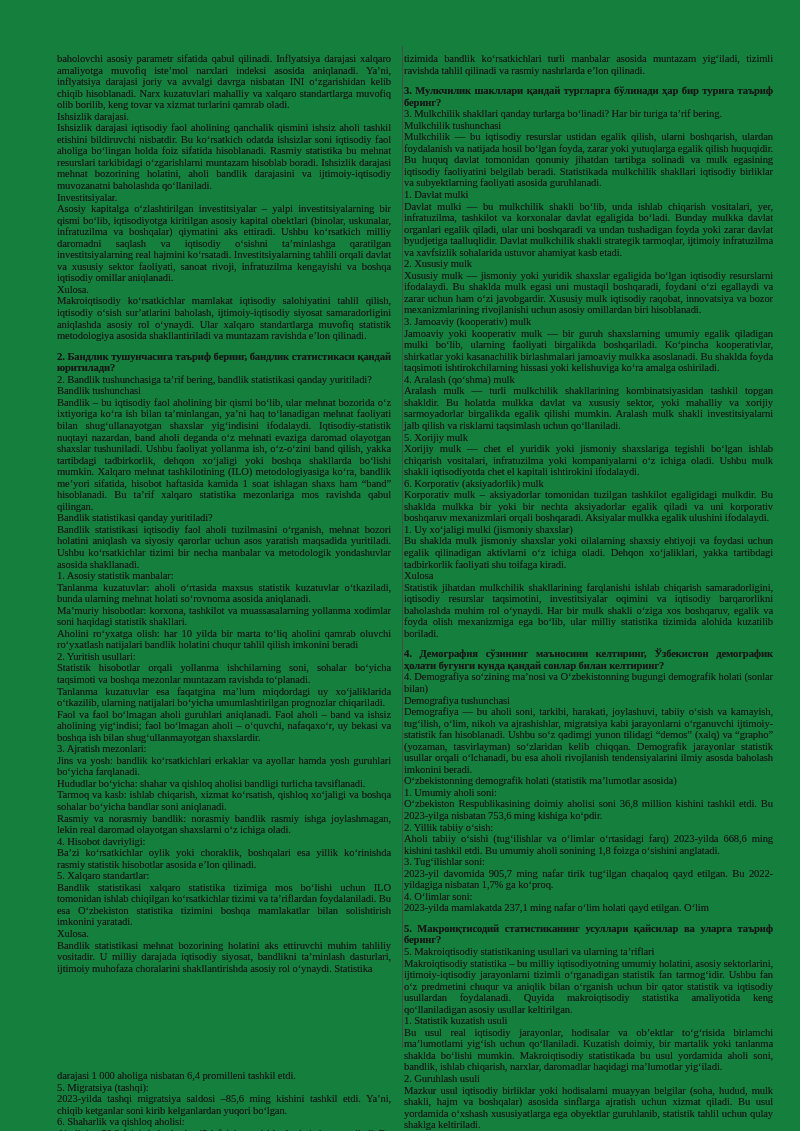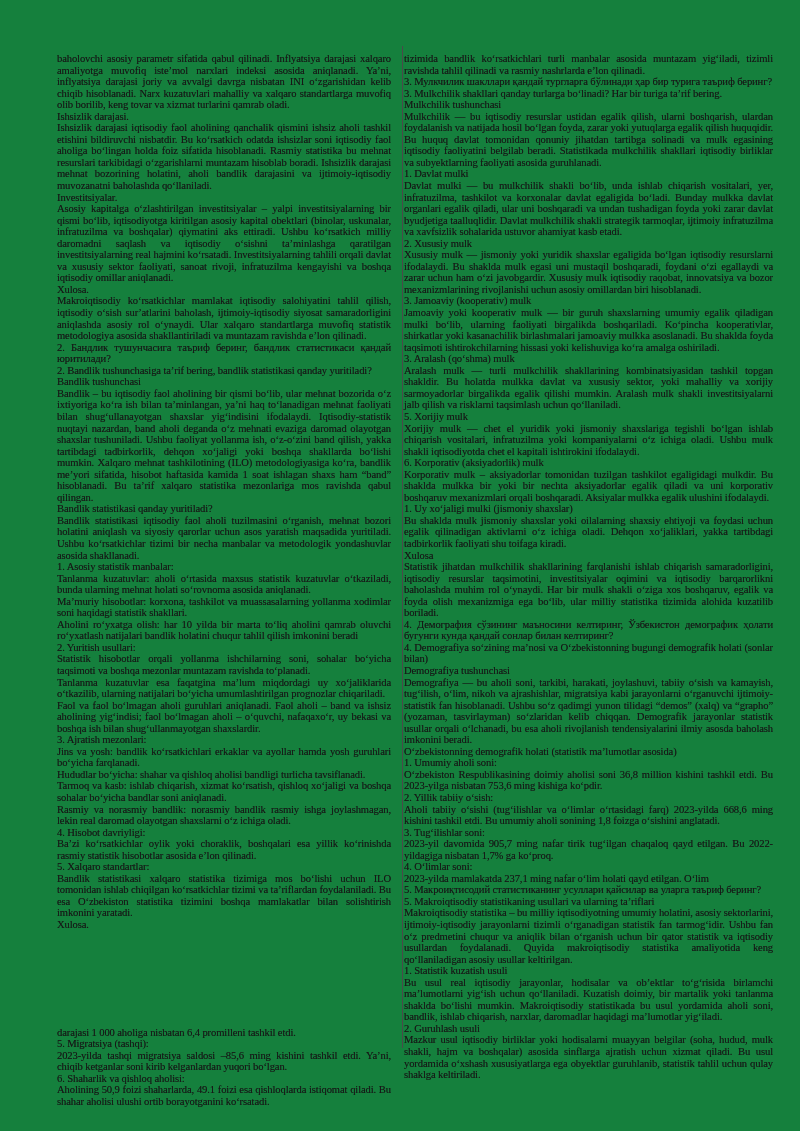--- a/index.html
+++ b/index.html
@@ -22,21 +22,21 @@
     text-justify:inter-word;
   }
   .col-left{left:57px;width:334px;height:1060px;}
   .col-right{left:404px;width:369px;height:1060px;}
   .divider{
     position:absolute;left:402px;top:46px;
     width:1px;height:1002px;
     background:#4a4a4a;
   }
   .block{margin:0;padding:0;}
-  .block.h{font-weight:normal;}
+  .block.h{font-weight:bold;margin-top:9px;}
   .block.gap{height:96px;}
   
   .col{text-shadow:0 0 0.4px rgba(20,20,20,0.55);}
 </style>
 </head>
 <body>
 
 <div class="page">
   <div class="divider"></div>
   <div class="col col-left">
@@ -64,40 +64,41 @@
       <div class="block p">3. Ajratish mezonlari:</div>
       <div class="block p">Jins va yosh: bandlik koʻrsatkichlari erkaklar va ayollar hamda yosh guruhlari boʻyicha farqlanadi.</div>
       <div class="block p">Hududlar boʻyicha: shahar va qishloq aholisi bandligi turlicha tavsiflanadi.</div>
       <div class="block p">Tarmoq va kasb: ishlab chiqarish, xizmat koʻrsatish, qishloq xoʻjaligi va boshqa sohalar boʻyicha bandlar soni aniqlanadi.</div>
       <div class="block p">Rasmiy va norasmiy bandlik: norasmiy bandlik rasmiy ishga joylashmagan, lekin real daromad olayotgan shaxslarni oʻz ichiga oladi.</div>
       <div class="block p">4. Hisobot davriyligi:</div>
       <div class="block p">Baʼzi koʻrsatkichlar oylik yoki choraklik, boshqalari esa yillik koʻrinishda rasmiy statistik hisobotlar asosida eʼlon qilinadi.</div>
       <div class="block p">5. Xalqaro standartlar:</div>
       <div class="block p">Bandlik statistikasi xalqaro statistika tizimiga mos boʻlishi uchun ILO tomonidan ishlab chiqilgan koʻrsatkichlar tizimi va taʼriflardan foydalaniladi. Bu esa Oʻzbekiston statistika tizimini boshqa mamlakatlar bilan solishtirish imkonini yaratadi.</div>
       <div class="block p">Xulosa.</div>
+      <div class="block p">Bandlik statistikasi mehnat bozorining holatini aks ettiruvchi muhim tahliliy vositadir. U milliy darajada iqtisodiy siyosat, bandlikni taʼminlash dasturlari, ijtimoiy muhofaza choralarini shakllantirishda asosiy rol oʻynaydi. Statistika</div>
       <div class="block gap"></div>
       <div class="block p">darajasi 1 000 aholiga nisbatan 6,4 promilleni tashkil etdi.</div>
       <div class="block p">5. Migratsiya (tashqi):</div>
       <div class="block p">2023-yilda tashqi migratsiya saldosi –85,6 ming kishini tashkil etdi. Yaʼni, chiqib ketganlar soni kirib kelganlardan yuqori boʻlgan.</div>
       <div class="block p">6. Shaharlik va qishloq aholisi:</div>
       <div class="block p">Aholining 50,9 foizi shaharlarda, 49.1 foizi esa qishloqlarda istiqomat qiladi. Bu shahar aholisi ulushi ortib borayotganini koʻrsatadi.</div>
     </div>
   <div class="col col-right">
       <div class="block p">tizimida bandlik koʻrsatkichlari turli manbalar asosida muntazam yigʻiladi, tizimli ravishda tahlil qilinadi va rasmiy nashrlarda eʼlon qilinadi.</div>
       <div class="block h">3. Мулкчилик шакллари қандай тургларга бўлинади ҳар бир турига таъриф беринг?</div>
       <div class="block p">3. Mulkchilik shakllari qanday turlarga boʻlinadi? Har bir turiga taʼrif bering.</div>
       <div class="block p">Mulkchilik tushunchasi</div>
       <div class="block p">Mulkchilik — bu iqtisodiy resurslar ustidan egalik qilish, ularni boshqarish, ulardan foydalanish va natijada hosil boʻlgan foyda, zarar yoki yutuqlarga egalik qilish huquqidir. Bu huquq davlat tomonidan qonuniy jihatdan tartibga solinadi va mulk egasining iqtisodiy faoliyatini belgilab beradi. Statistikada mulkchilik shakllari iqtisodiy birliklar va subyektlarning faoliyati asosida guruhlanadi.</div>
       <div class="block p">1. Davlat mulki</div>
       <div class="block p">Davlat mulki — bu mulkchilik shakli boʻlib, unda ishlab chiqarish vositalari, yer, infratuzilma, tashkilot va korxonalar davlat egaligida boʻladi. Bunday mulkka davlat organlari egalik qiladi, ular uni boshqaradi va undan tushadigan foyda yoki zarar davlat byudjetiga taalluqlidir. Davlat mulkchilik shakli strategik tarmoqlar, ijtimoiy infratuzilma va xavfsizlik sohalarida ustuvor ahamiyat kasb etadi.</div>
       <div class="block p">2. Xususiy mulk</div>
       <div class="block p">Xususiy mulk — jismoniy yoki yuridik shaxslar egaligida boʻlgan iqtisodiy resurslarni ifodalaydi. Bu shaklda mulk egasi uni mustaqil boshqaradi, foydani oʻzi egallaydi va zarar uchun ham oʻzi javobgardir. Xususiy mulk iqtisodiy raqobat, innovatsiya va bozor mexanizmlarining rivojlanishi uchun asosiy omillardan biri hisoblanadi.</div>
       <div class="block p">3. Jamoaviy (kooperativ) mulk</div>
       <div class="block p">Jamoaviy yoki kooperativ mulk — bir guruh shaxslarning umumiy egalik qiladigan mulki boʻlib, ularning faoliyati birgalikda boshqariladi. Koʻpincha kooperativlar, shirkatlar yoki kasanachilik birlashmalari jamoaviy mulkka asoslanadi. Bu shaklda foyda taqsimoti ishtirokchilarning hissasi yoki kelishuviga koʻra amalga oshiriladi.</div>
-      <div class="block p">3. Aralash (qoʻshma) mulk</div>
+      <div class="block p">4. Aralash (qoʻshma) mulk</div>
       <div class="block p">Aralash mulk — turli mulkchilik shakllarining kombinatsiyasidan tashkil topgan shakldir. Bu holatda mulkka davlat va xususiy sektor, yoki mahalliy va xorijiy sarmoyadorlar birgalikda egalik qilishi mumkin. Aralash mulk shakli investitsiyalarni jalb qilish va risklarni taqsimlash uchun qoʻllaniladi.</div>
       <div class="block p">5. Xorijiy mulk</div>
       <div class="block p">Xorijiy mulk — chet el yuridik yoki jismoniy shaxslariga tegishli boʻlgan ishlab chiqarish vositalari, infratuzilma yoki kompaniyalarni oʻz ichiga oladi. Ushbu mulk shakli iqtisodiyotda chet el kapitali ishtirokini ifodalaydi.</div>
       <div class="block p">6. Korporativ (aksiyadorlik) mulk</div>
       <div class="block p">Korporativ mulk – aksiyadorlar tomonidan tuzilgan tashkilot egaligidagi mulkdir. Bu shaklda mulkka bir yoki bir nechta aksiyadorlar egalik qiladi va uni korporativ boshqaruv mexanizmlari orqali boshqaradi. Aksiyalar mulkka egalik ulushini ifodalaydi.</div>
       <div class="block p">1. Uy xoʻjaligi mulki (jismoniy shaxslar)</div>
       <div class="block p">Bu shaklda mulk jismoniy shaxslar yoki oilalarning shaxsiy ehtiyoji va foydasi uchun egalik qilinadigan aktivlarni oʻz ichiga oladi. Dehqon xoʻjaliklari, yakka tartibdagi tadbirkorlik faoliyati shu toifaga kiradi.</div>
       <div class="block p">Xulosa</div>
       <div class="block p">Statistik jihatdan mulkchilik shakllarining farqlanishi ishlab chiqarish samaradorligini, iqtisodiy resurslar taqsimotini, investitsiyalar oqimini va iqtisodiy barqarorlikni baholashda muhim rol oʻynaydi. Har bir mulk shakli oʻziga xos boshqaruv, egalik va foyda olish mexanizmiga ega boʻlib, ular milliy statistika tizimida alohida kuzatilib boriladi.</div>
       <div class="block h">4. Демография сўзининг маъносини келтиринг, Ўзбекистон демографик ҳолати бугунги кунда қандай сонлар билан келтиринг?</div>

